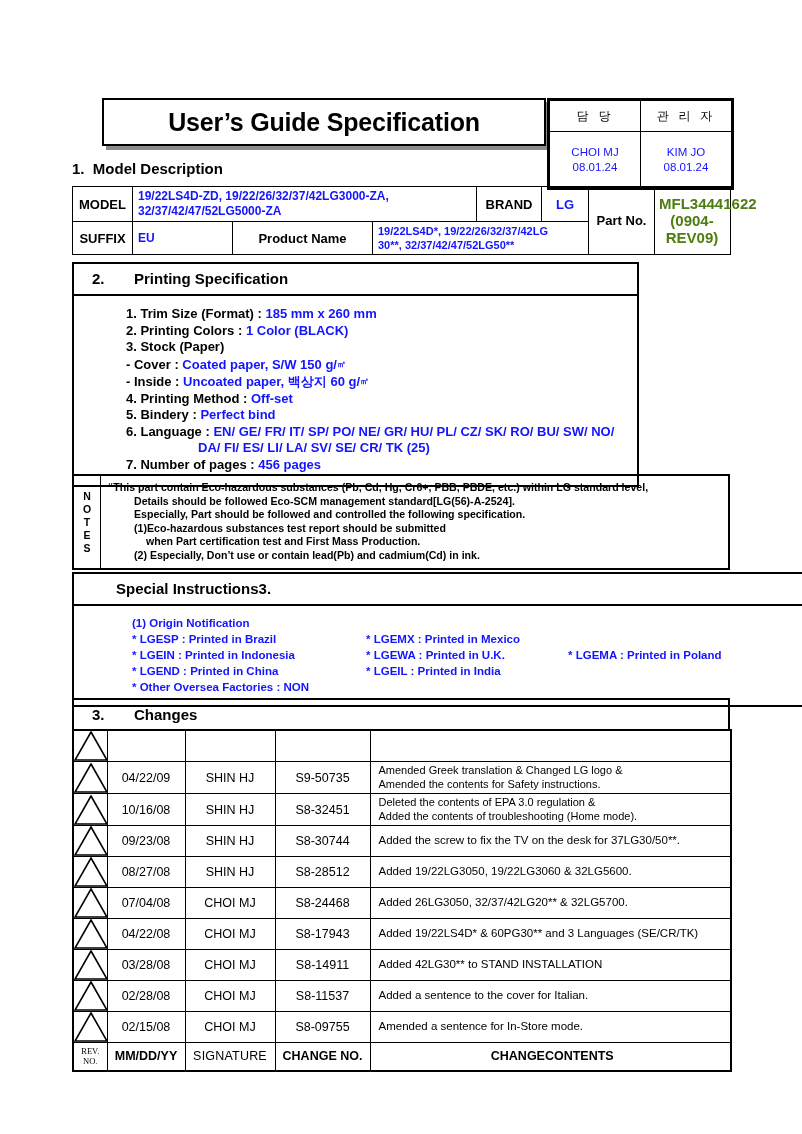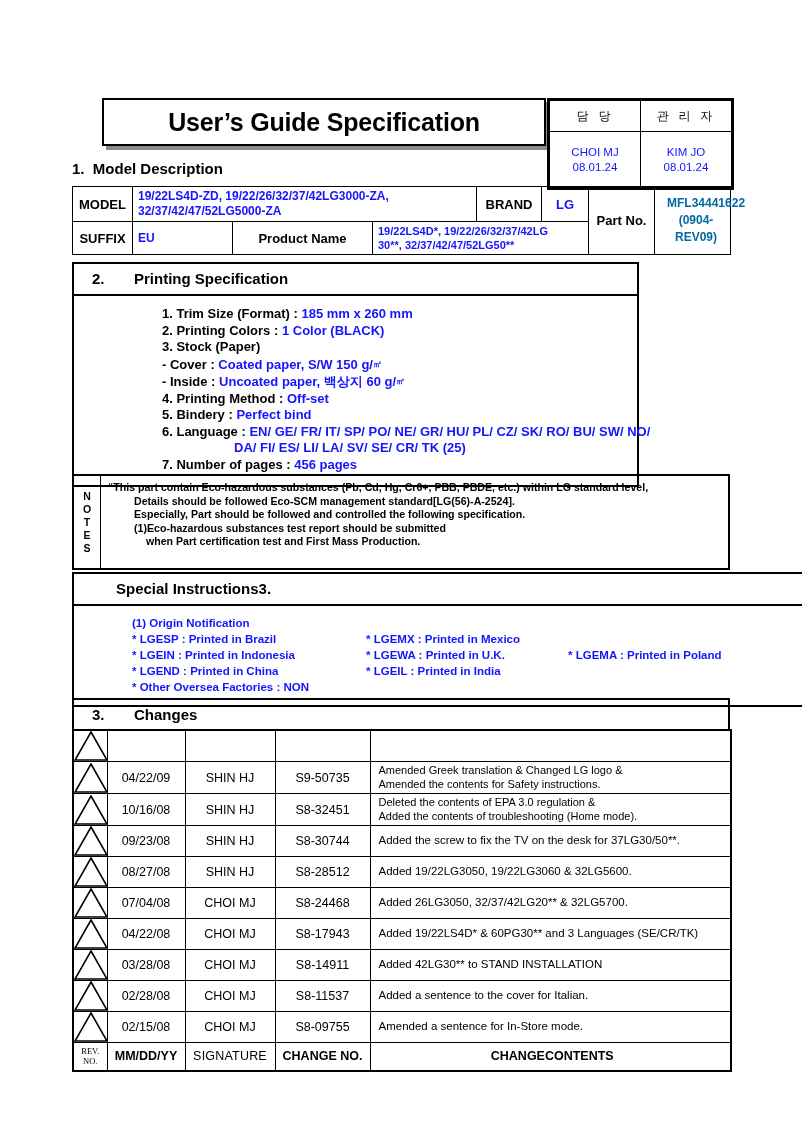--- a/index.html
+++ b/index.html
@@ -121,26 +121,26 @@
     font-weight: bold;
     line-height: 15px;
   }
   .model-tbl td.val-c {
     color: #1414ff;
     font-weight: bold;
     text-align: center;
     font-size: 13px;
   }
   .model-tbl td.partno {
-    color: #0369a1;
-    font-weight: bold;
-    font-size: 12px;
+    color: #4d7c0f;
+    font-weight: bold;
+    font-size: 15px;
     line-height: 17px;
     text-align: center;
-    padding-left: 12px;
+    padding-left: 4px;
   }
   .model-tbl td.small {
     font-size: 11px;
     line-height: 14px;
   }
 
   
   .sec2 {
     position: absolute;
     left: 72px;
@@ -155,21 +155,21 @@
     font-size: 15px;
     font-weight: bold;
   }
   .sec2-head .num { display: inline-block; width: 42px; }
   .sec2-body {
     padding: 10px 0 12px 52px;
     font-size: 13px;
     font-weight: bold;
     line-height: 16.5px;
   }
-  .sec2-body .ln { white-space: nowrap; margin-left: 36px; }
+  .sec2-body .ln { white-space: nowrap; }
   .sec2-body .indent2 { padding-left: 72px; }
   .sup {
     font-size: 9px;
     vertical-align: 2px;
     font-family: "DejaVu Sans", sans-serif;
   }
 
   
   .notes {
     position: absolute;
@@ -433,20 +433,21 @@
       <span>T</span>
       <span>E</span>
       <span>S</span>
     </div>
     <div class="notes-body">
       <div>“This part contain Eco-hazardous substances (Pb, Cd, Hg, Cr6+, PBB, PBDE, etc.) within LG standard level,</div>
       <div class="i1">Details should be followed Eco-SCM management standard[LG(56)-A-2524].</div>
       <div class="i1">Especially, Part should be followed and controlled the following specification.</div>
       <div class="i2">(1)Eco-hazardous substances test report should be submitted</div>
       <div class="i3">when  Part certification test and First Mass Production.</div>
+      <div class="i2">(2) Especially, Don’t use or contain lead(Pb) and cadmium(Cd) in ink.</div>
     </div>
   </div>
 
   <div class="spec">
     <div class="spec-head">Special Instructions3.</div>
     <div class="spec-body">
       <div class="spec-row">
         <span class="spec-c1">(1) Origin Notification</span>
       </div>
       <div class="spec-row">

